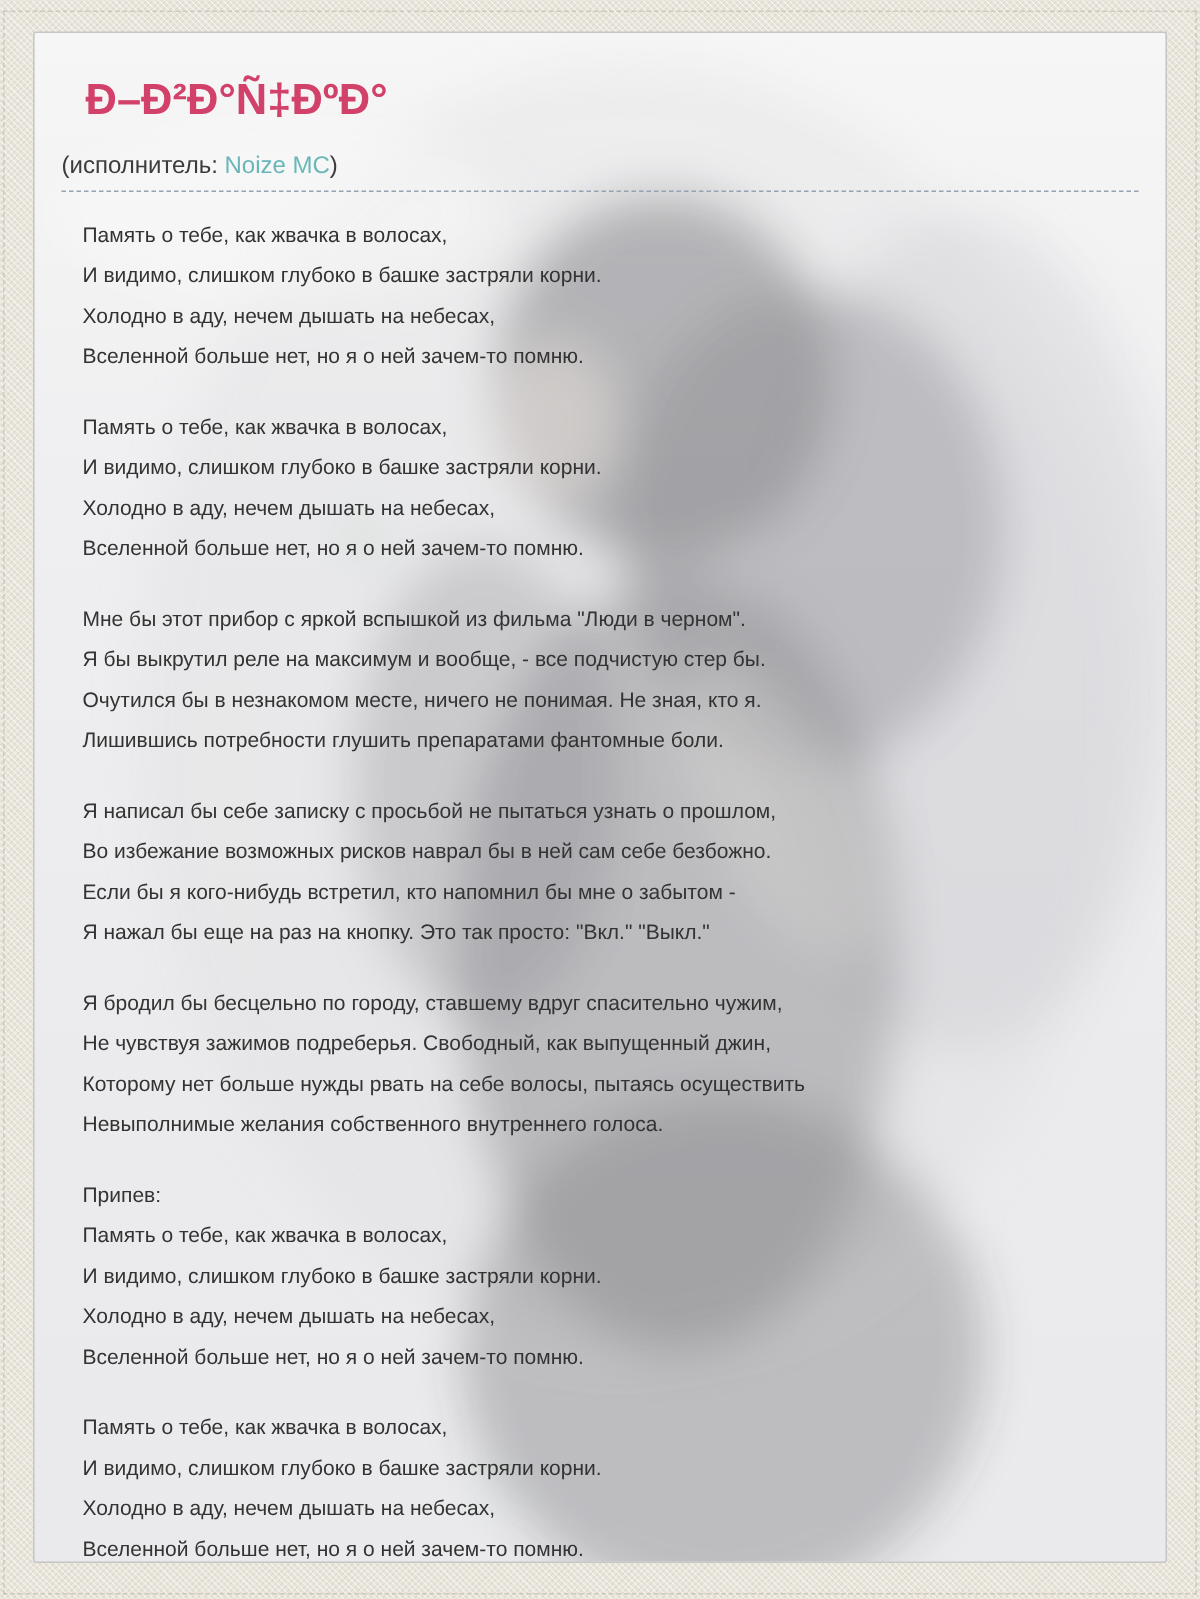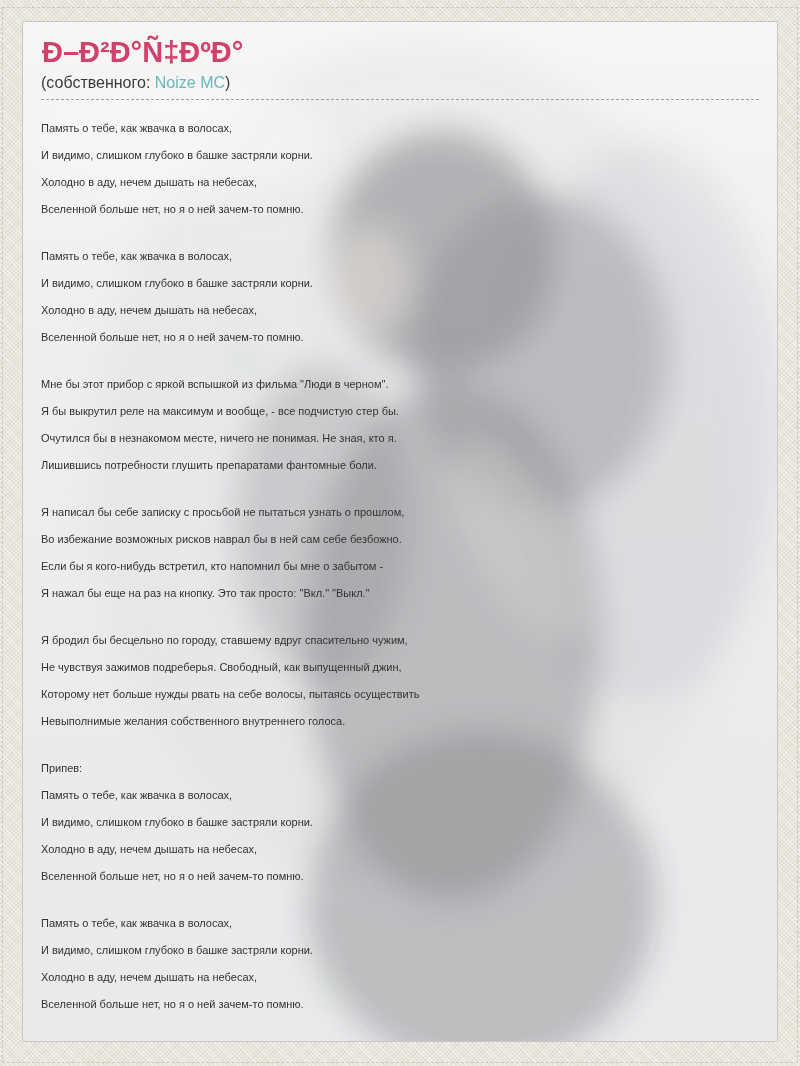--- a/index.html
+++ b/index.html
@@ -41,21 +41,21 @@
     width: 100%; height: 100%;
     opacity: 0.55;
     pointer-events: none;
   }
   .content {
     position: relative;
     z-index: 1;
     padding: 12px 18px 24px 18px;
   }
   h1.title {
-    margin: 1px;
+    margin: 16px;
     font-size: 29px;
     line-height: 34px;
     font-weight: bold;
     color: var(--title_color, #d24169);
   }
   .artist {
     margin: 3px 0 0 0;
     font-size: 16px;
     line-height: 22px;
     color: #3c3c3c;
@@ -65,23 +65,24 @@
     text-decoration: none;
     cursor: pointer;
   }
   .separator {
     margin-top: 5px;
     height: 0;
     border-bottom: 1px dashed var(--separator_color, #95a2b4);
   }
   .lyrics {
     margin-top: 15px;
-    font-size: 11px;
+    font-size: 14px;
     line-height: 27px;
     color: var(--lyrics_text_color, #333333);
+    margin-left: 14px;
   }
   .lyrics p.stanza {
     margin: 0 0 20px 0;
   }
   .lyrics p.stanza:last-child {
     margin-bottom: 0;
   }
 </style>
 </head>
 <body>
@@ -107,21 +108,21 @@
       <ellipse cx="430" cy="620" rx="150" ry="260" fill="#35353c" opacity="0.45"></ellipse>
       <ellipse cx="500" cy="520" rx="45" ry="110" transform="rotate(-30 500 520)" fill="#d8d2c8" opacity="0.35"></ellipse>
       <ellipse cx="460" cy="880" rx="175" ry="170" fill="#32323a" opacity="0.45"></ellipse>
       <circle cx="220" cy="338" r="9" fill="#3f9c5a" opacity="0.65"></circle>
       <circle cx="310" cy="968" r="6" fill="#3f9c5a" opacity="0.4"></circle>
     </g>
   </svg>
 
   <div class="content">
     <h1 class="title">Ð–Ð²Ð°Ñ‡ÐºÐ°</h1>
-    <p class="artist"><span>(собственного:</span>
+    <p class="artist"><span>(исполнитель:</span>
       <a href="#" class="artist-link">Noize MC</a><span>)</span></p>
     <div class="separator"></div>
     <div class="lyrics">
         <p class="stanza">Память о тебе, как жвачка в волосах,<br>И видимо, слишком глубоко в башке застряли корни.<br>Холодно в аду, нечем дышать на небесах,<br>Вселенной больше нет, но я о ней зачем-то помню.</p>
         <p class="stanza">Память о тебе, как жвачка в волосах,<br>И видимо, слишком глубоко в башке застряли корни.<br>Холодно в аду, нечем дышать на небесах,<br>Вселенной больше нет, но я о ней зачем-то помню.</p>
         <p class="stanza">Мне бы этот прибор с яркой вспышкой из фильма "Люди в черном".<br>Я бы выкрутил реле на максимум и вообще, - все подчистую стер бы.<br>Очутился бы в незнакомом месте, ничего не понимая. Не зная, кто я.<br>Лишившись потребности глушить препаратами фантомные боли.</p>
         <p class="stanza">Я написал бы себе записку с просьбой не пытаться узнать о прошлом,<br>Во избежание возможных рисков наврал бы в ней сам себе безбожно.<br>Если бы я кого-нибудь встретил, кто напомнил бы мне о забытом -<br>Я нажал бы еще на раз на кнопку. Это так просто: "Вкл." "Выкл."</p>
         <p class="stanza">Я бродил бы бесцельно по городу, ставшему вдруг спасительно чужим,<br>Не чувствуя зажимов подреберья. Свободный, как выпущенный джин,<br>Которому нет больше нужды рвать на себе волосы, пытаясь осуществить<br>Невыполнимые желания собственного внутреннего голоса.</p>
         <p class="stanza">Припев:<br>Память о тебе, как жвачка в волосах,<br>И видимо, слишком глубоко в башке застряли корни.<br>Холодно в аду, нечем дышать на небесах,<br>Вселенной больше нет, но я о ней зачем-то помню.</p>
         <p class="stanza">Память о тебе, как жвачка в волосах,<br>И видимо, слишком глубоко в башке застряли корни.<br>Холодно в аду, нечем дышать на небесах,<br>Вселенной больше нет, но я о ней зачем-то помню.</p>

